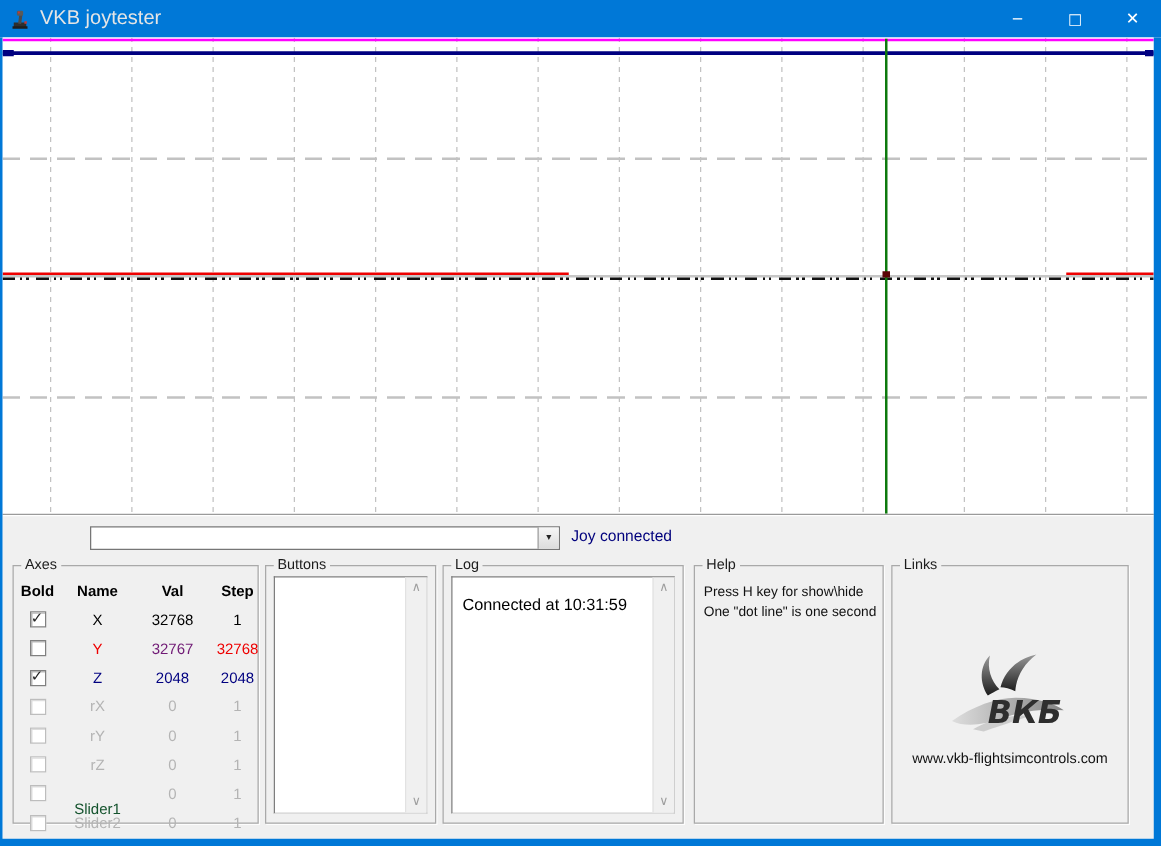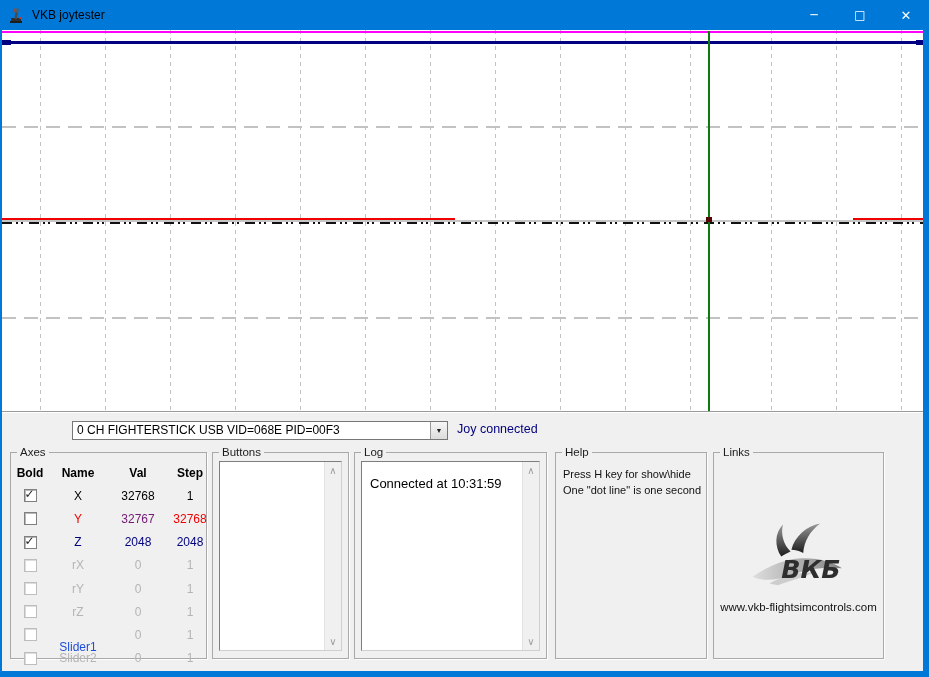--- a/index.html
+++ b/index.html
@@ -5,21 +5,21 @@
   html,body{margin:0;padding:0;background:#444;}
   *{box-sizing:border-box;}
   .window{
     position:relative;width:929px;height:677px;background:#fff;
     font-family:"Liberation Sans","DejaVu Sans",sans-serif;
     overflow:hidden;
   }
   
   .titlebar{position:absolute;left:0;top:0;width:929px;height:30px;background:var(--titlebar);display:flex;align-items:center;}
   .app-icon{width:18px;height:18px;margin-left:7px;flex:0 0 auto;}
-  .title-text{color:#000000;font-size:12px;margin-left:7px;flex:1 1 auto;white-space:nowrap;}
+  .title-text{color:#e5e5e5;font-size:16px;margin-left:7px;flex:1 1 auto;white-space:nowrap;}
   .win-controls{display:flex;height:30px;}
   .win-btn{width:46px;height:30px;color:#fff;display:flex;align-items:center;justify-content:center;font-size:12px;font-family:"DejaVu Sans",sans-serif;}
   .win-btn.close{font-size:13px;}
   
   .graph{position:absolute;left:2px;top:30px;width:921px;height:382px;background:#fff;border-bottom:1px solid #9a9a9a;overflow:hidden;}
   .graph .vgrid{position:absolute;top:0;bottom:0;width:1px;background:repeating-linear-gradient(180deg,#c2c2c2 0 4px,transparent 4px 8px);}
   .graph .hgrid{position:absolute;left:0;right:0;height:2px;background:repeating-linear-gradient(90deg,#c2c2c2 0 14px,transparent 14px 22px);}
   .line-top{position:absolute;left:0;right:0;top:1px;height:2px;background:var(--top-line);}
   .line-z{position:absolute;left:0;right:0;top:11px;height:3px;background:var(--trace-z);}
   .line-z-bold-l{position:absolute;left:0;width:9px;top:10px;height:5px;background:var(--trace-z);}
@@ -37,21 +37,21 @@
   .combo-text{position:absolute;left:4px;top:0;line-height:17px;white-space:nowrap;color:#000;}
   .combo-btn{position:absolute;top:0;right:0;bottom:0;width:17px;background:linear-gradient(#f6f6f6,#dcdcdc);border-left:1px solid #999;display:flex;align-items:center;justify-content:center;font-size:7px;color:#222;}
   .joy-status{position:absolute;left:455px;top:9px;font-size:12.5px;font-weight:normal;color:var(--status-text);white-space:nowrap;}
   
   .group{position:absolute;top:39px;height:207px;border:1px solid #a9a9a9;box-shadow:1px 1px 0 #fdfdfd;}
   .group-label{position:absolute;top:-8px;left:6px;background:#f0f0f0;padding:0 3px;font-size:11.5px;color:#1c1c1c;line-height:14px;}
   .g-axes{left:8px;width:197px;}
   .g-buttons{left:210px;width:137px;text-align:right;}
   .g-log{left:352px;width:193px;}
   .g-help{left:553px;width:152px;}
-  .g-links{left:711px;width:171px;}
+  .g-links{left:711px;width:190px;}
   
   .axes-grid{position:absolute;left:2px;top:8px;right:2px;display:grid;grid-template-columns:34px 62px 58px 46px;grid-auto-rows:23.2px;align-items:center;justify-items:center;font-size:12px;}
   .axes-grid .hdr{font-weight:bold;color:#000;}
   .checkbox{position:relative;width:13px;height:13px;background:#fff;border:1px solid #808080;box-shadow:inset 1px 1px 0 #b9b9b9;}
   .checkbox .check{display:none;position:absolute;left:0px;top:-3px;font-size:12px;font-weight:bold;color:#222;}
   .checkbox.checked .check{display:block;}
   .checkbox.disabled{border-color:#bdbdbd;box-shadow:inset 1px 1px 0 #ddd;}
   
   .listbox{position:absolute;background:#fff;border:1px solid #7e7e7e;border-right-color:#cfcfcf;border-bottom-color:#cfcfcf;}
   .scrollbar{position:absolute;top:0;right:0;bottom:0;width:17px;background:#f0f0f0;border-left:1px solid #e2e2e2;}
@@ -122,21 +122,20 @@
     <div class="line-y1"></div>
     <div class="line-y2"></div>
     <div class="line-x"></div>
     <div class="cursor-line"></div>
     <div class="cursor-dot"></div>
   </div>
 
   <div class="panel">
 
     <div class="combobox">
-      <span class="combo-text">0 CH FIGHTERSTICK USB  VID=068E PID=00F3</span>
       <div class="combo-btn">
           <span>▼</span>
         </div>
     </div>
     <span class="joy-status">Joy connected</span>
 
     <div class="group g-axes">
       <span class="group-label">Axes</span>
       <div class="axes-grid">
         <span class="hdr">Bold</span>
@@ -165,21 +164,21 @@
           <span style="color: rgb(180, 180, 180);">1</span>
           <div class="checkbox disabled"></div>
           <span style="color: rgb(180, 180, 180);">rY</span>
           <span style="color: rgb(180, 180, 180);">0</span>
           <span style="color: rgb(180, 180, 180);">1</span>
           <div class="checkbox disabled"></div>
           <span style="color: rgb(180, 180, 180);">rZ</span>
           <span style="color: rgb(180, 180, 180);">0</span>
           <span style="color: rgb(180, 180, 180);">1</span>
           <div class="checkbox disabled"></div>
-          <span style="color: #1d4ed8; margin-top: 25px;">Slider1</span>
+          <span style="color: #14532d; margin-top: 25px;">Slider1</span>
           <span style="color: rgb(180, 180, 180);">0</span>
           <span style="color: rgb(180, 180, 180);">1</span>
           <div class="checkbox disabled"></div>
           <span style="color: rgb(180, 180, 180);">Slider2</span>
           <span style="color: rgb(180, 180, 180);">0</span>
           <span style="color: rgb(180, 180, 180);">1</span>
         </div>
     </div>
 
     <div class="group g-buttons">

